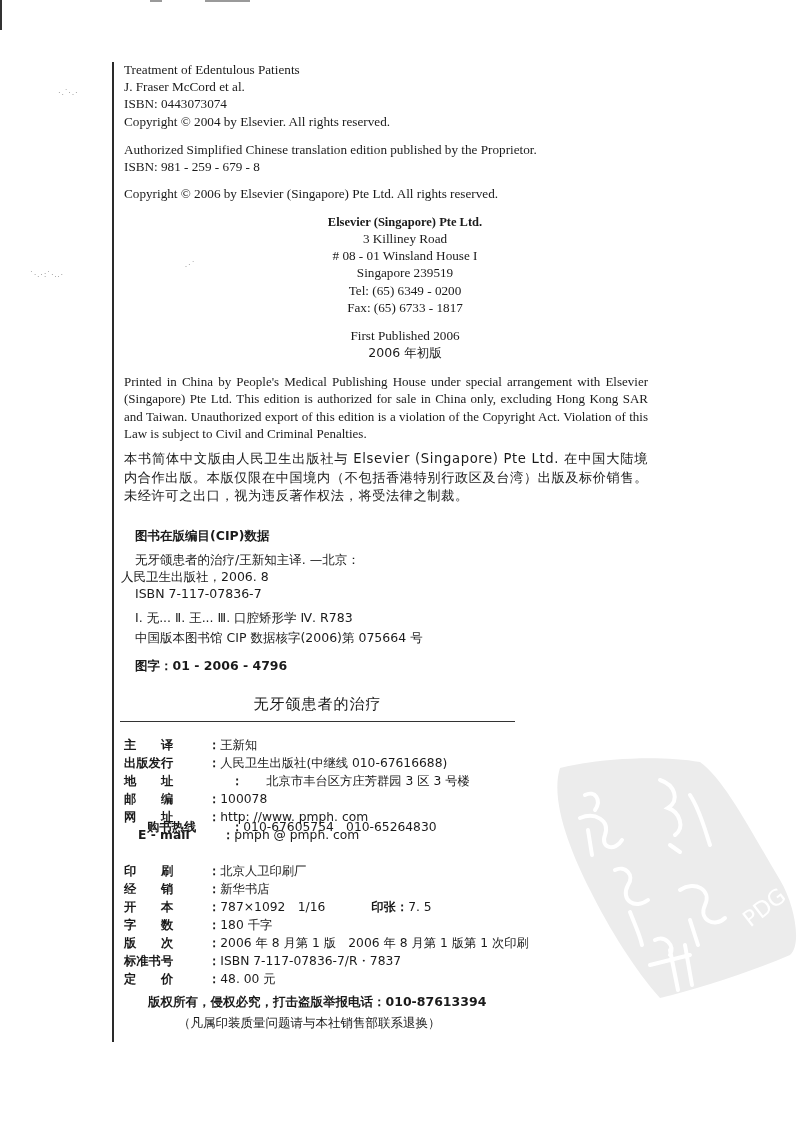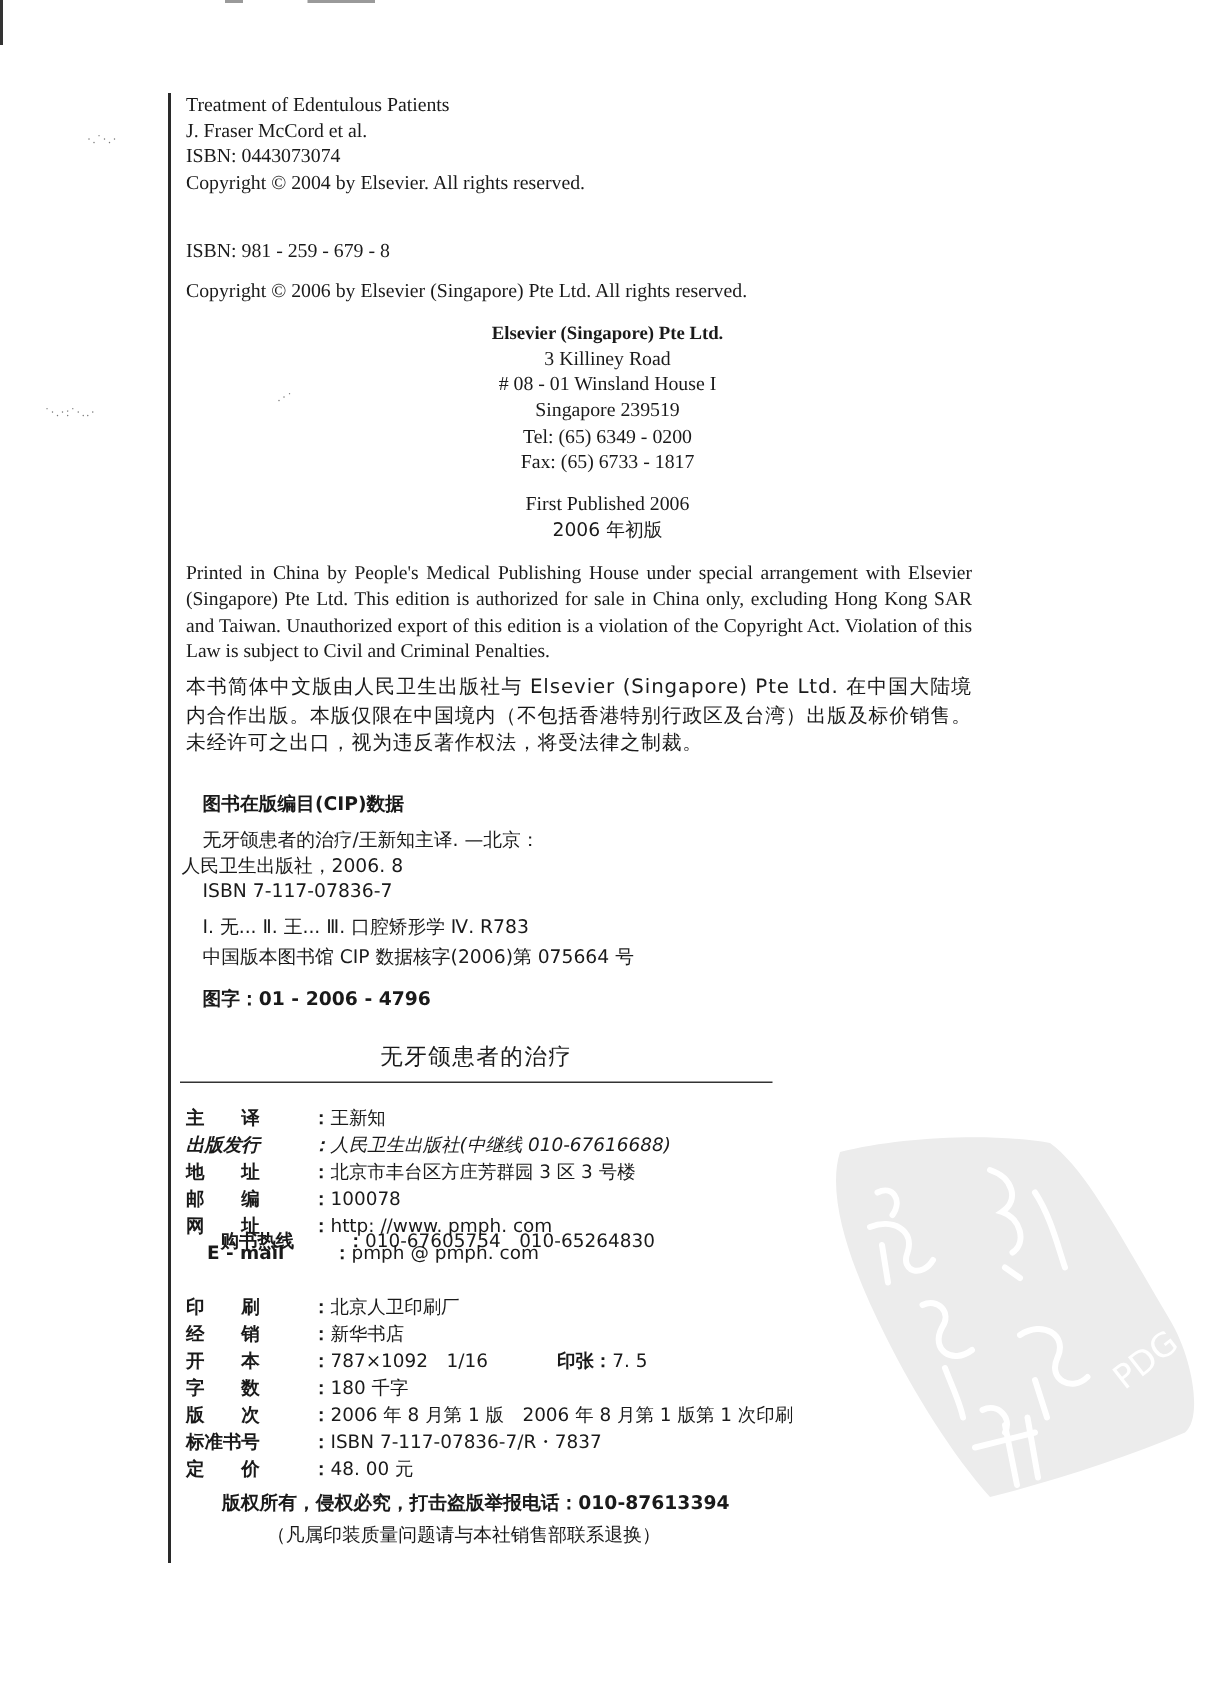--- a/index.html
+++ b/index.html
@@ -56,20 +56,21 @@
   <div class="speck" style="left:30px;top:270px;">˙·.·:˙·..·</div>
   <div class="speck" style="left:185px;top:260px;">.·˙</div>
 
   <div class="vline"></div>
 
   <div class="txt en-block" style="top:62px;">Treatment of Edentulous Patients</div>
   <div class="txt en-block" style="top:79px;">J. Fraser McCord et al.</div>
   <div class="txt en-block" style="top:96px;">ISBN: 0443073074</div>
   <div class="txt en-block" style="top:114px;">Copyright © 2004 by Elsevier. All rights reserved.</div>
 
+  <div class="txt en-block" style="top:142px;">Authorized Simplified Chinese translation edition published by the Proprietor.</div>
   <div class="txt en-block" style="top:159px;">ISBN: 981 - 259 - 679 - 8</div>
   <div class="txt en-block" style="top:186px;">Copyright © 2006 by Elsevier (Singapore) Pte Ltd. All rights reserved.</div>
 
   <div class="center bold" style="top:214px;font-size:12.5px;">Elsevier (Singapore) Pte Ltd.</div>
   <div class="center" style="top:231px;">3 Killiney Road</div>
   <div class="center" style="top:248px;"># 08 - 01 Winsland House I</div>
   <div class="center" style="top:265px;">Singapore 239519</div>
   <div class="center" style="top:283px;">Tel: (65) 6349 - 0200</div>
   <div class="center" style="top:300px;">Fax: (65) 6733 - 1817</div>
   <div class="center" style="top:328px;">First Published 2006</div>
@@ -87,26 +88,26 @@
   <div class="cip-line bold" style="left:135px;top:658px;font-weight:bold;">图字：01 - 2006 - 4796</div>
 
   <div class="book-title">无牙颌患者的治疗</div>
   <div class="title-rule"></div>
 
   <div class="info-row" style="top:738px;">
     <span class="info-key-wide" style="width:84px">主　　译</span>
       <span class="colon">：</span>
       <span class="info-val">王新知</span>
   </div>
-  <div class="info-row" style="top:756px;font-style:italic;">
+  <div class="info-row" style="top:756px;">
     <span class="info-key-wide" style="width:84px">出版发行</span>
       <span class="colon">：</span>
       <span class="info-val">人民卫生出版社(中继线 010-67616688)</span>
   </div>
-  <div class="info-row" style="top:774px;">
+  <div class="info-row" style="top:774px;gap:23px;">
     <span class="info-key-wide" style="width:84px">地　　址</span>
       <span class="colon">：</span>
       <span class="info-val">北京市丰台区方庄芳群园 3 区 3 号楼</span>
   </div>
   <div class="info-row" style="top:792px;">
     <span class="info-key-wide" style="width:84px">邮　　编</span>
       <span class="colon">：</span>
       <span class="info-val">100078</span>
   </div>
   <div class="info-row" style="top:810px;">

